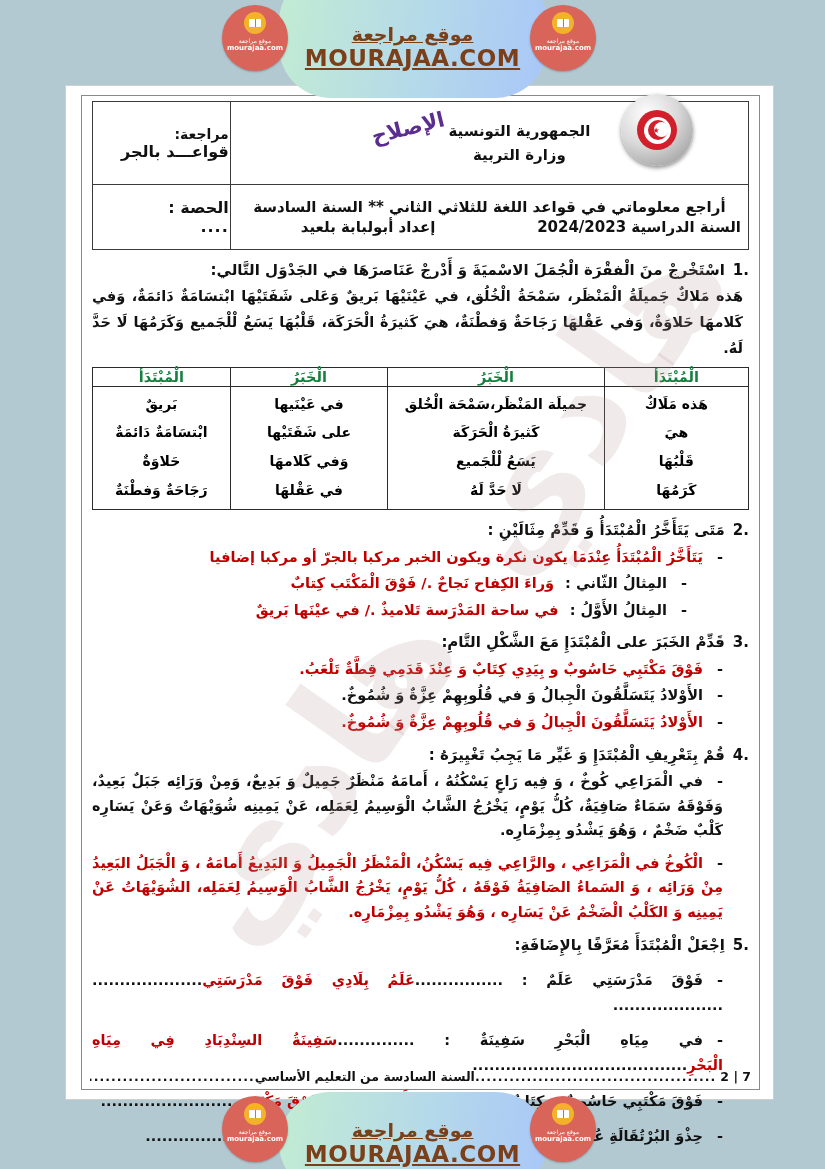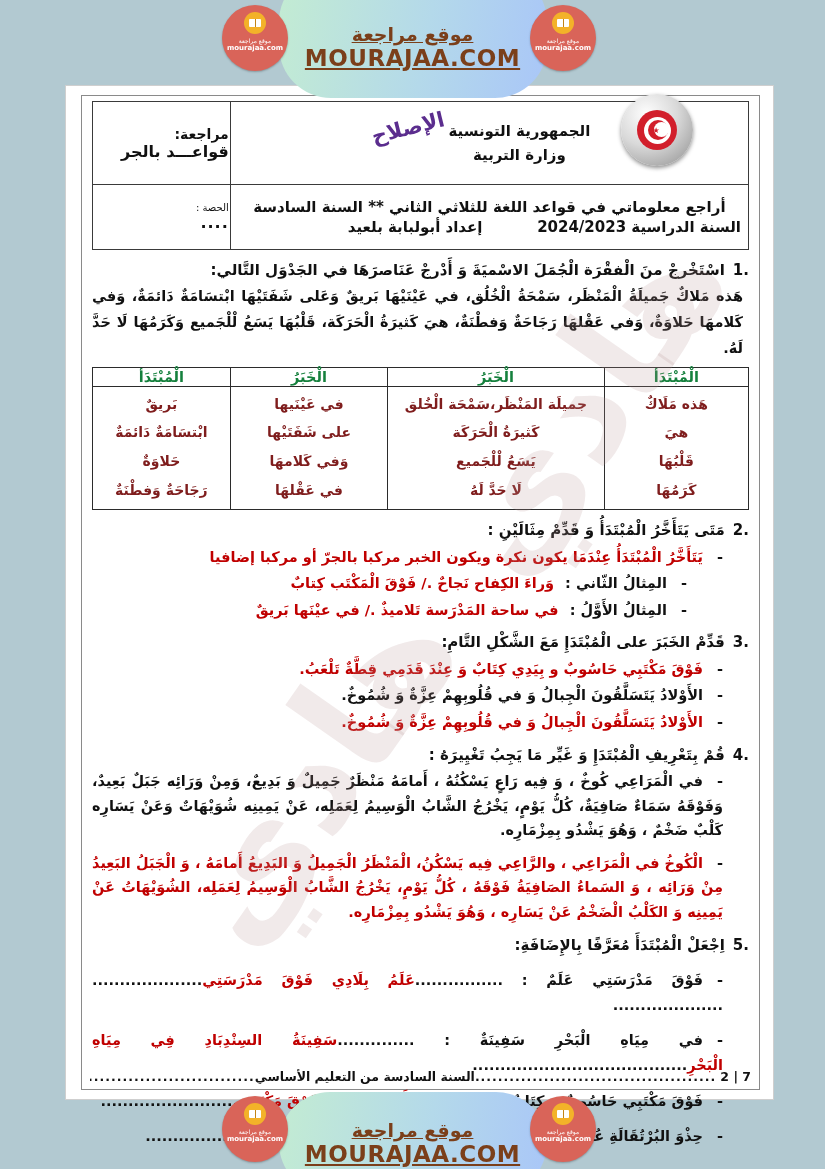--- a/index.html
+++ b/index.html
@@ -71,37 +71,37 @@
   }
   .flag-inner{width:40px;height:40px;border-radius:50%;background:#d21f2c;display:flex;align-items:center;justify-content:center;}
   .flag-disc{width:27px;height:27px;border-radius:50%;background:#fff;position:relative;}
   .flag-disc:before{content:"";position:absolute;left:4px;top:3px;width:20px;height:20px;border-radius:50%;background:#d21f2c;}
   .flag-disc:after{content:"";position:absolute;left:10px;top:5px;width:15px;height:15px;border-radius:50%;background:#fff;}
   .flag-star{position:absolute;left:9px;top:9px;font-size:8px;color:#d21f2c;z-index:2;}
   .review-label{font-size:14px;font-weight:bold;}
   .review-subject{font-size:16px;font-weight:bold;}
   .title-line{font-size:15px;font-weight:bold;text-align:center;padding-top:3px;}
   .year-line{display:flex;justify-content:space-between;font-size:15px;font-weight:bold;padding:2px 6px 4px 6px;}
-  .author{margin-left:110px;}
-  .session-label{font-size:10px;font-weight:normal;}
+  .author{margin-left:63px;}
+  .session-label{font-size:16px;font-weight:bold;}
   .session-value{font-size:16px;font-weight:bold;letter-spacing:1px;}
   
   .ex{margin-top:9px;position:relative;z-index:2;}
   .ex-head{font-size:15px;font-weight:bold;line-height:1.55;}
   .num{display:inline-block;direction:ltr;margin-left:8px;}
   .para{font-size:14.5px;font-weight:bold;line-height:1.8;text-align:justify;margin:1px 6px 2px 0;}
   .red{color:#c00000;margin-top:24px;}
   .item{font-size:14.5px;font-weight:bold;line-height:1.7;margin:2px 26px 2px 0;text-align:justify;}
   .dash{display:inline-block;margin-left:14px;color:#111;}
   .lbl{color:#111;margin-left:6px;}
   
   .data-table{width:100%;border-collapse:collapse;margin:5px 0 3px;text-align:center;}
   .data-table th{border:1px solid #2b2b2b;font-size:14.5px;font-weight:bold;padding:1px 2px;color:#15803d;}
   .data-table td{border:1px solid #2b2b2b;vertical-align:top;padding:3px 2px 5px;}
-  .cell-line{font-size:14px;font-weight:bold;color:#7f1d1d;line-height:2.05;}
+  .cell-line{font-size:14px;font-weight:bold;color:#000000;line-height:2.05;}
   .c1{width:22%;} .c2{width:33%;} .c3{width:24%;} .c4{width:21%;}
   
   .fill-row{margin:11px 26px 11px 0;}
   .dots{color:#111;letter-spacing:1px;}
   
   .page-footer{
     position:absolute;left:8px;right:8px;bottom:5px;
     display:flex;align-items:baseline;direction:rtl;
     font-size:12.5px;font-weight:bold;white-space:nowrap;overflow:hidden;z-index:2;
   }

